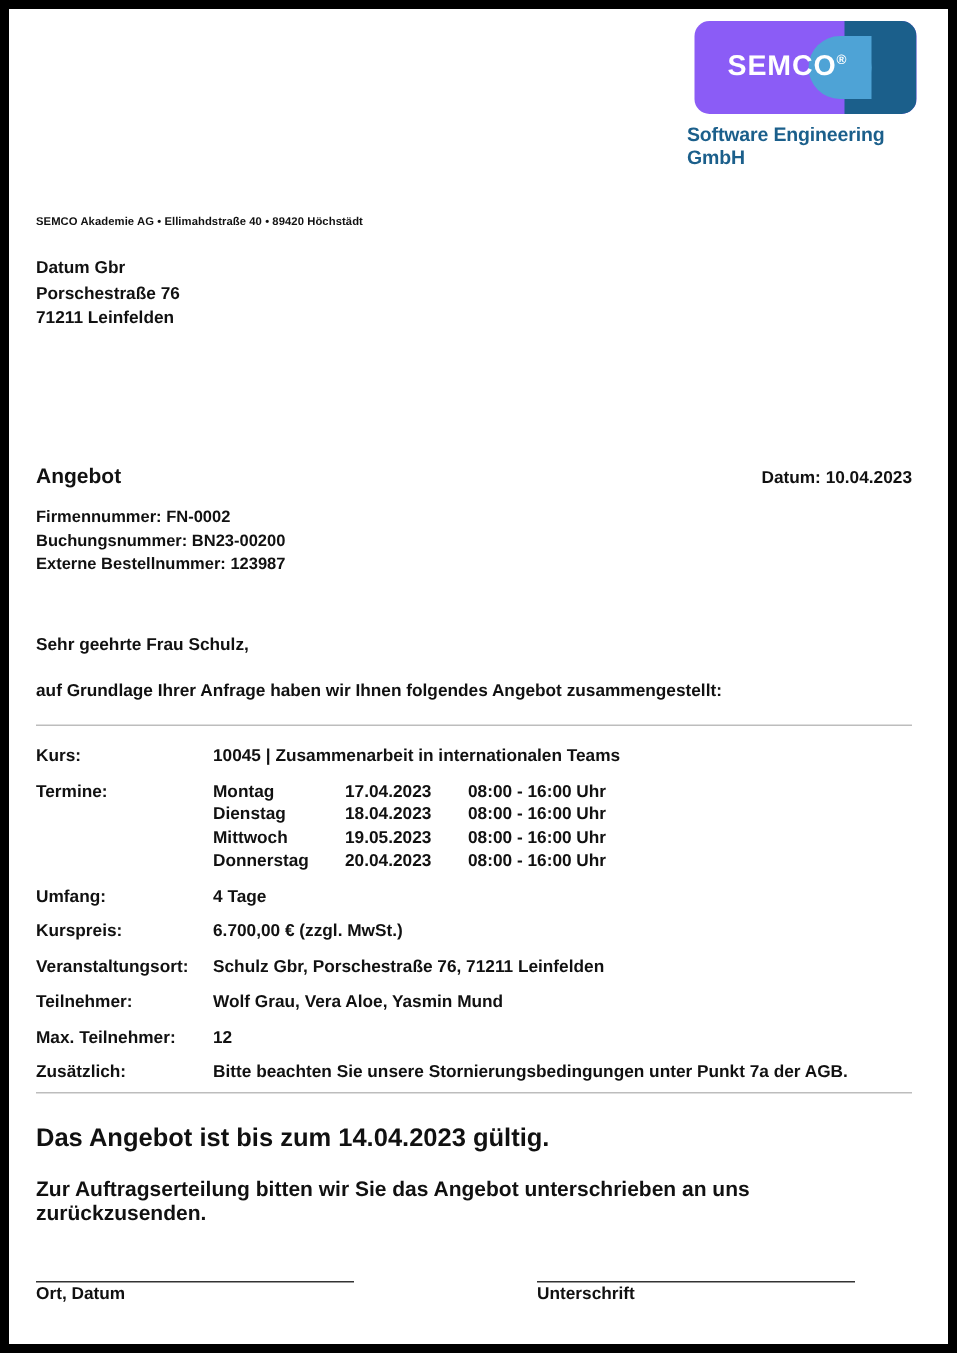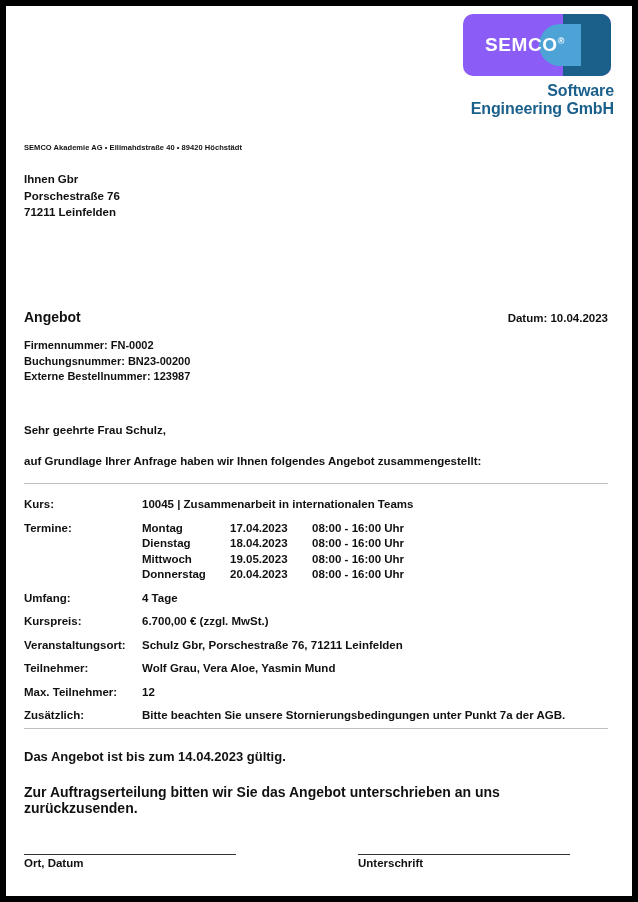--- a/index.html
+++ b/index.html
@@ -88,23 +88,23 @@
     font-weight: bold;
     letter-spacing: 0.6px;
   }
   .logo-text sup {
     font-size: 9px;
     vertical-align: super;
     font-weight: bold;
   }
   .logo-tagline {
     margin-top: 6px;
-    text-align: right;
+    text-align: left;
     color: #1b5f8b;
-    font-size: 16px;
+    font-size: 13px;
     font-weight: bold;
     letter-spacing: -0.1px;
   }
 
   
   .content {
     position: absolute;
     left: 18px;
     top: 0;
     width: 588px;
@@ -226,21 +226,21 @@
     vertical-align: top;
   }
   .dates td.day { width: 88px; }
   .dates td.date { width: 82px; }
   .dates td.time { width: 140px; }
 
   .closing-1 {
     position: absolute;
     top: 743px;
     left: 0;
-    font-size: 13px;
+    font-size: 17px;
     font-weight: bold;
     color: #111111;
   }
   .closing-2 {
     position: absolute;
     top: 778px;
     left: 0;
     font-size: 14px;
     font-weight: bold;
     color: #111111;
@@ -286,21 +286,21 @@
         <div class="logo-text"><span>SEMCO</span><sup>®</sup></div>
       </div>
       <div class="logo-tagline">Software Engineering GmbH</div>
     </div>
 
     <div class="content">
 
       <div class="sender-line">SEMCO Akademie AG • Ellimahdstraße 40 • 89420 Höchstädt</div>
 
       <div class="recipient">
-        <div>Ihnen Gbr</div>
+        <div>Datum Gbr</div>
         <div>Porschestraße 76</div>
         <div>71211 Leinfelden</div>
       </div>
 
       <div class="doc-head">
         <div class="doc-title">Angebot</div>
         <div class="doc-date">Datum: 10.04.2023</div>
       </div>
 
       <div class="ref-block">

